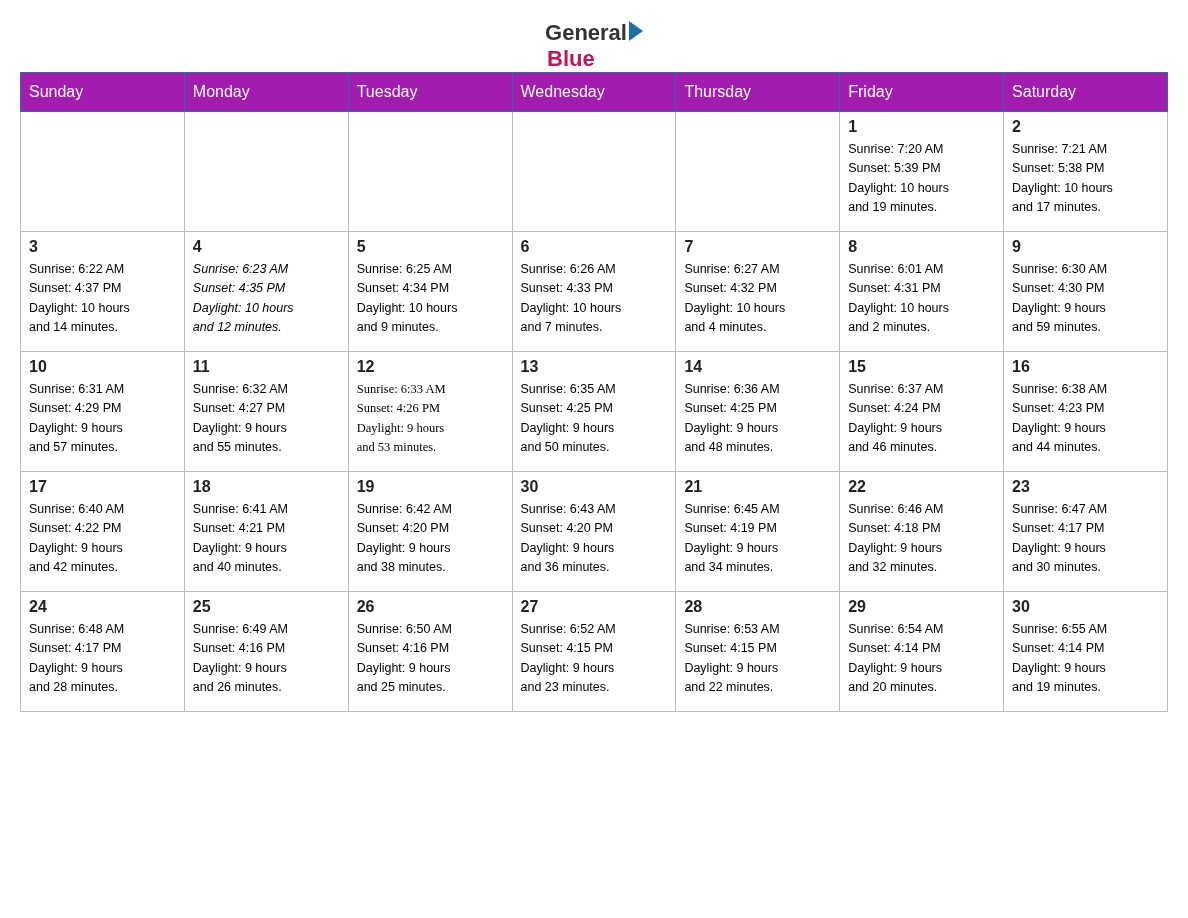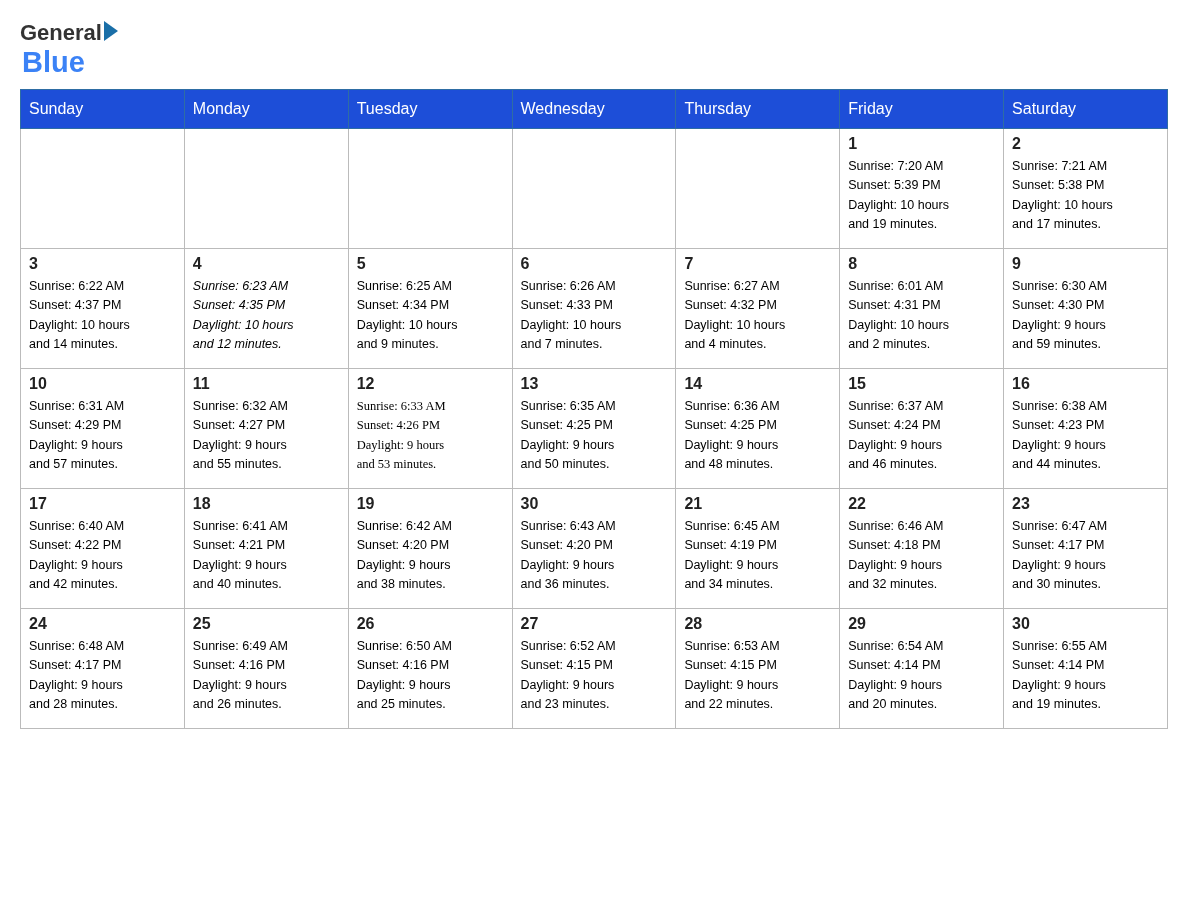--- a/index.html
+++ b/index.html
@@ -5,23 +5,22 @@
     * { margin: 0; padding: 0; box-sizing: border-box; }
     body {
       font-family: Arial, sans-serif;
       background: #fff;
       width: 1188px;
       min-height: 918px;
       padding: 20px;
     }
     .header-area {
       display: flex;
-      justify-content: flex-start;
+      justify-content: center;
       align-items: flex-start;
-      margin-bottom: 10px;
     }
     .logo-text-general {
       font-size: 22px;
       font-weight: bold;
       color: #333;
     }
     .logo-arrow {
       width: 0;
       height: 0;
       border-left: 14px solid #1a6fa8;
@@ -33,23 +32,23 @@
     .logo-wrapper {
       display: flex;
       flex-direction: column;
       align-items: flex-start;
     }
     .logo-line1 {
       display: flex;
       align-items: center;
     }
     .logo-line2 {
-      font-size: 29px;
+      font-size: 22px;
       font-weight: bold;
-      color: #3b82f6;
+      color: #be185d;
       margin-left: 2px;
     }
     .title-area {
       text-align: right;
     }
     .main-title {
       font-size: 48px;
       font-weight: normal;
       color: #222;
     }
@@ -57,21 +56,21 @@
       font-size: 20px;
       color: #444;
       margin-top: 4px;
     }
     .calendar {
       width: 100%;
       border-collapse: collapse;
       border: 1px solid #999;
     }
     .calendar th {
-      background-color: #1d4ed8;
+      background-color: #a21caf;
       color: #fff;
       font-size: 16px;
       font-weight: normal;
       padding: 10px 8px;
       text-align: left;
       border: 1px solid #2e6da4;
       margin-left: 48px;
     }
     .calendar td {
       vertical-align: top;

